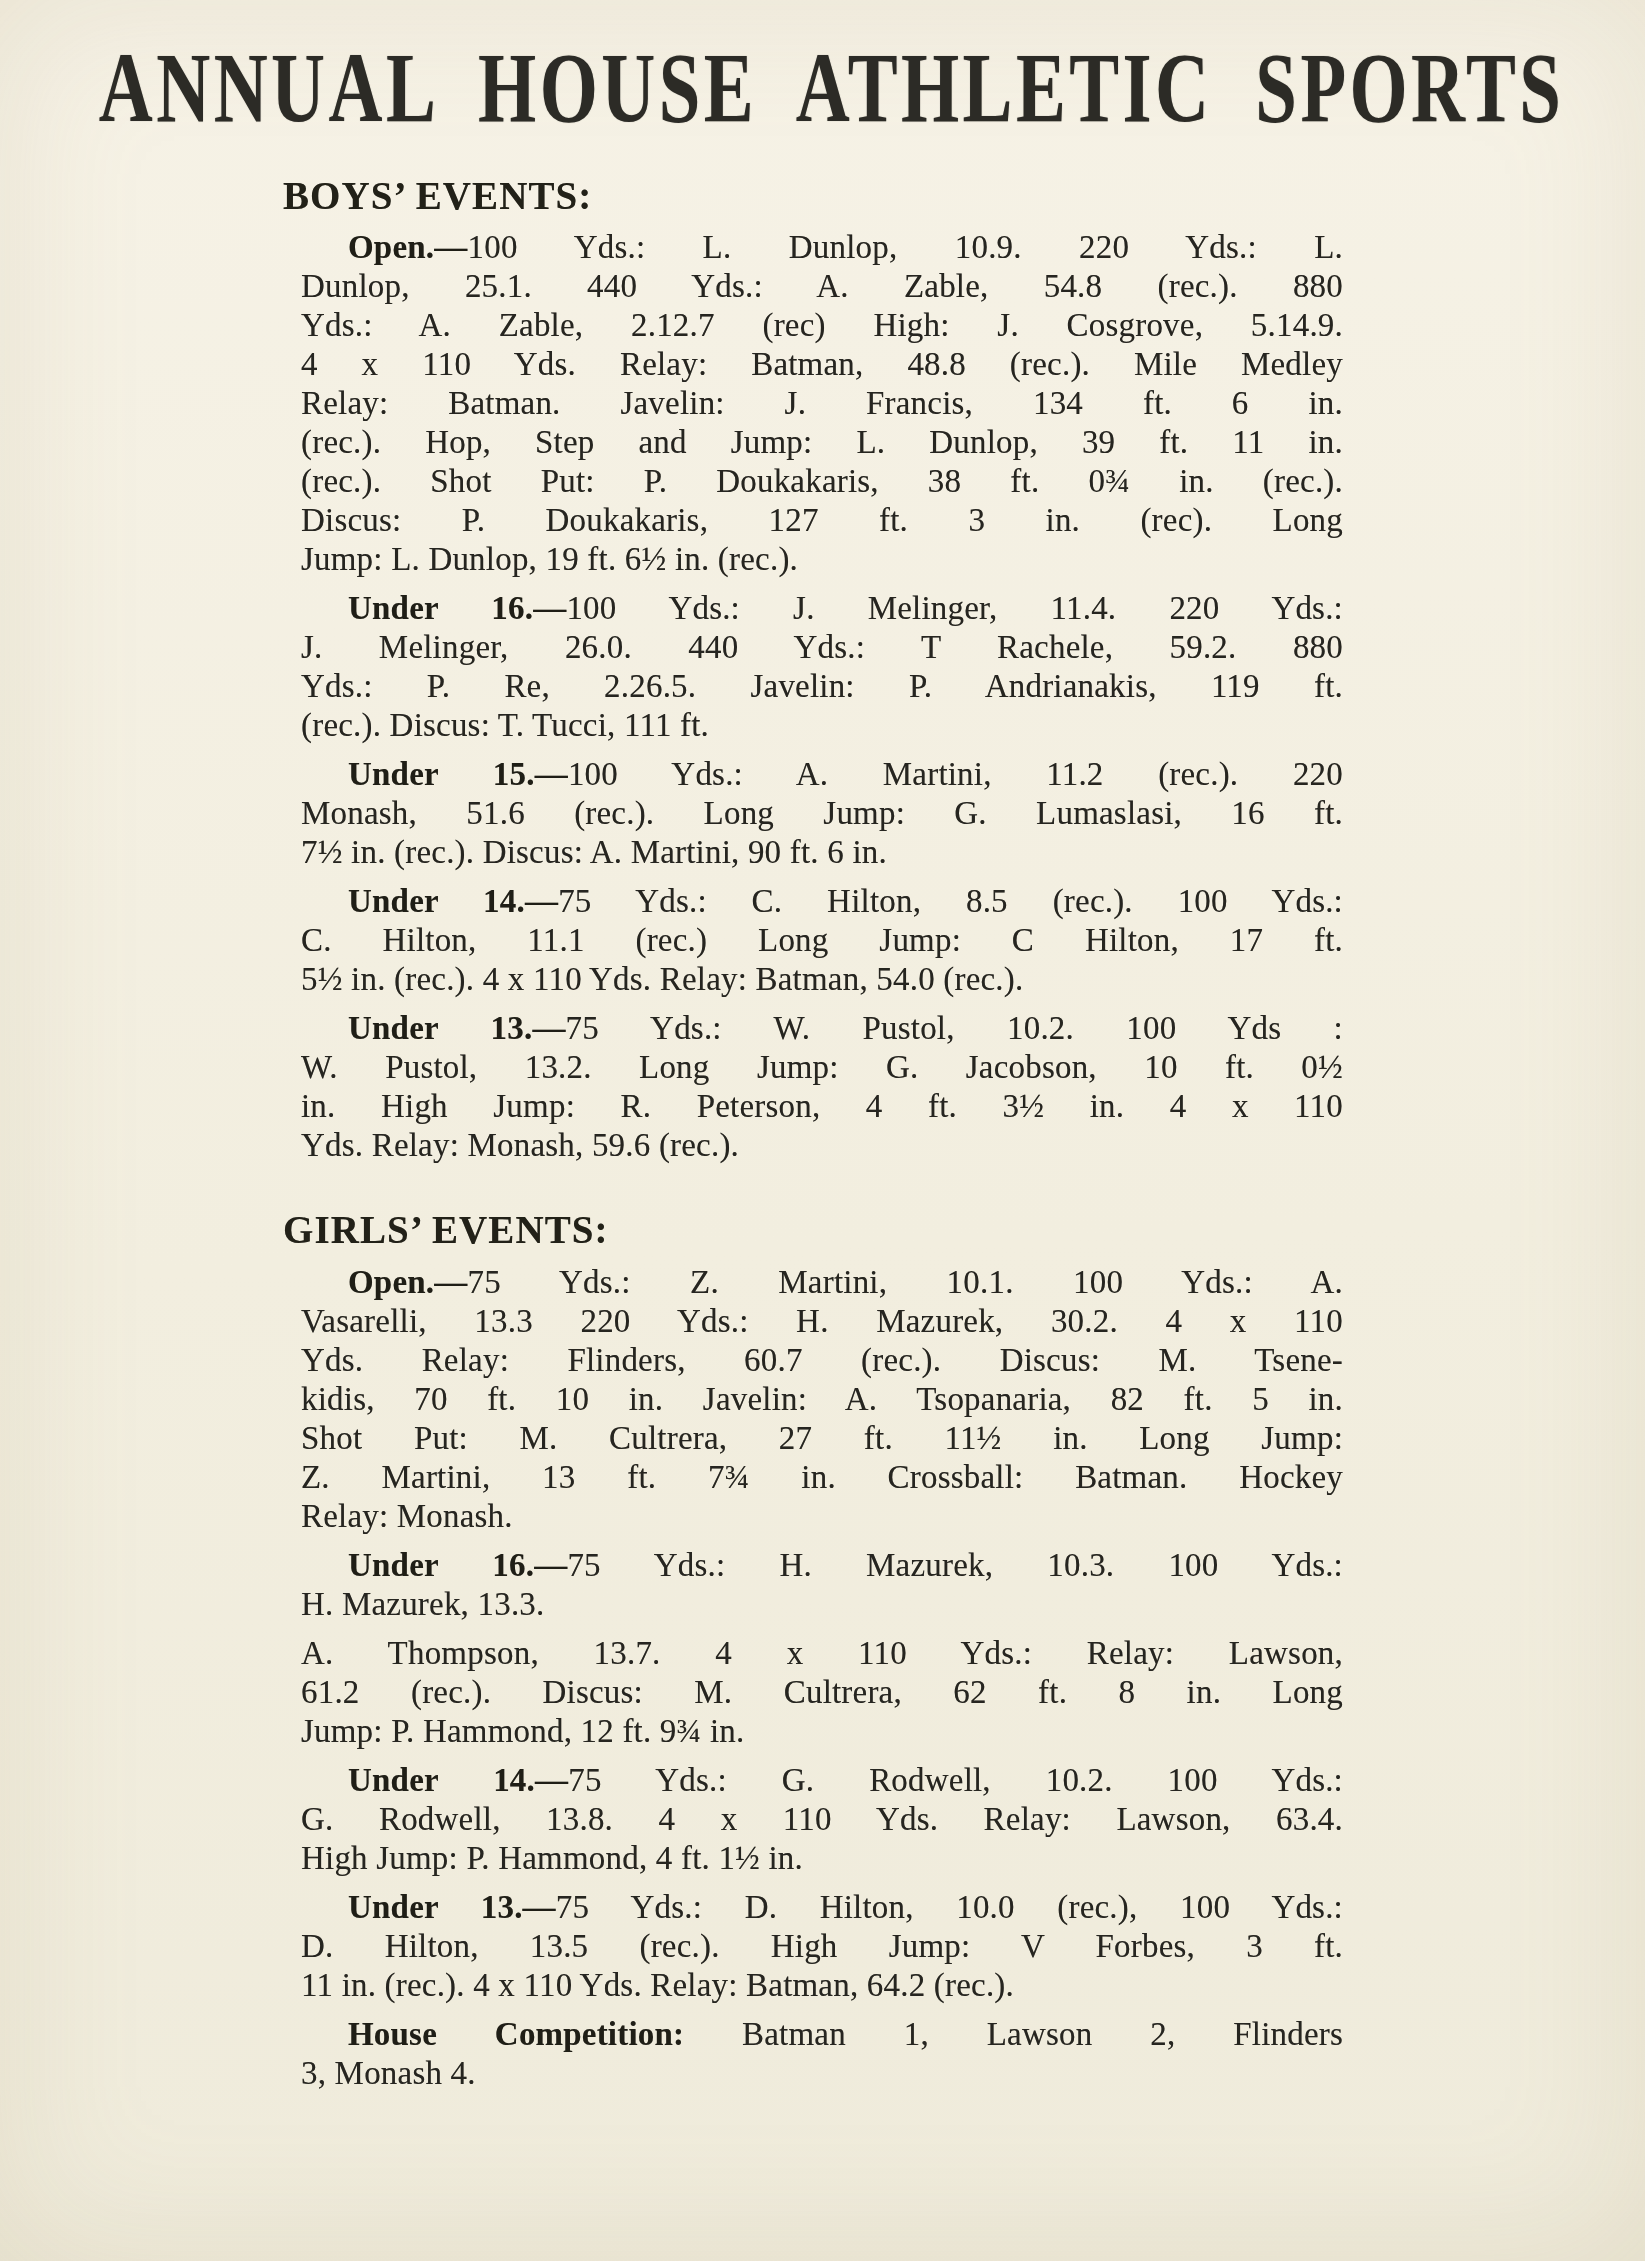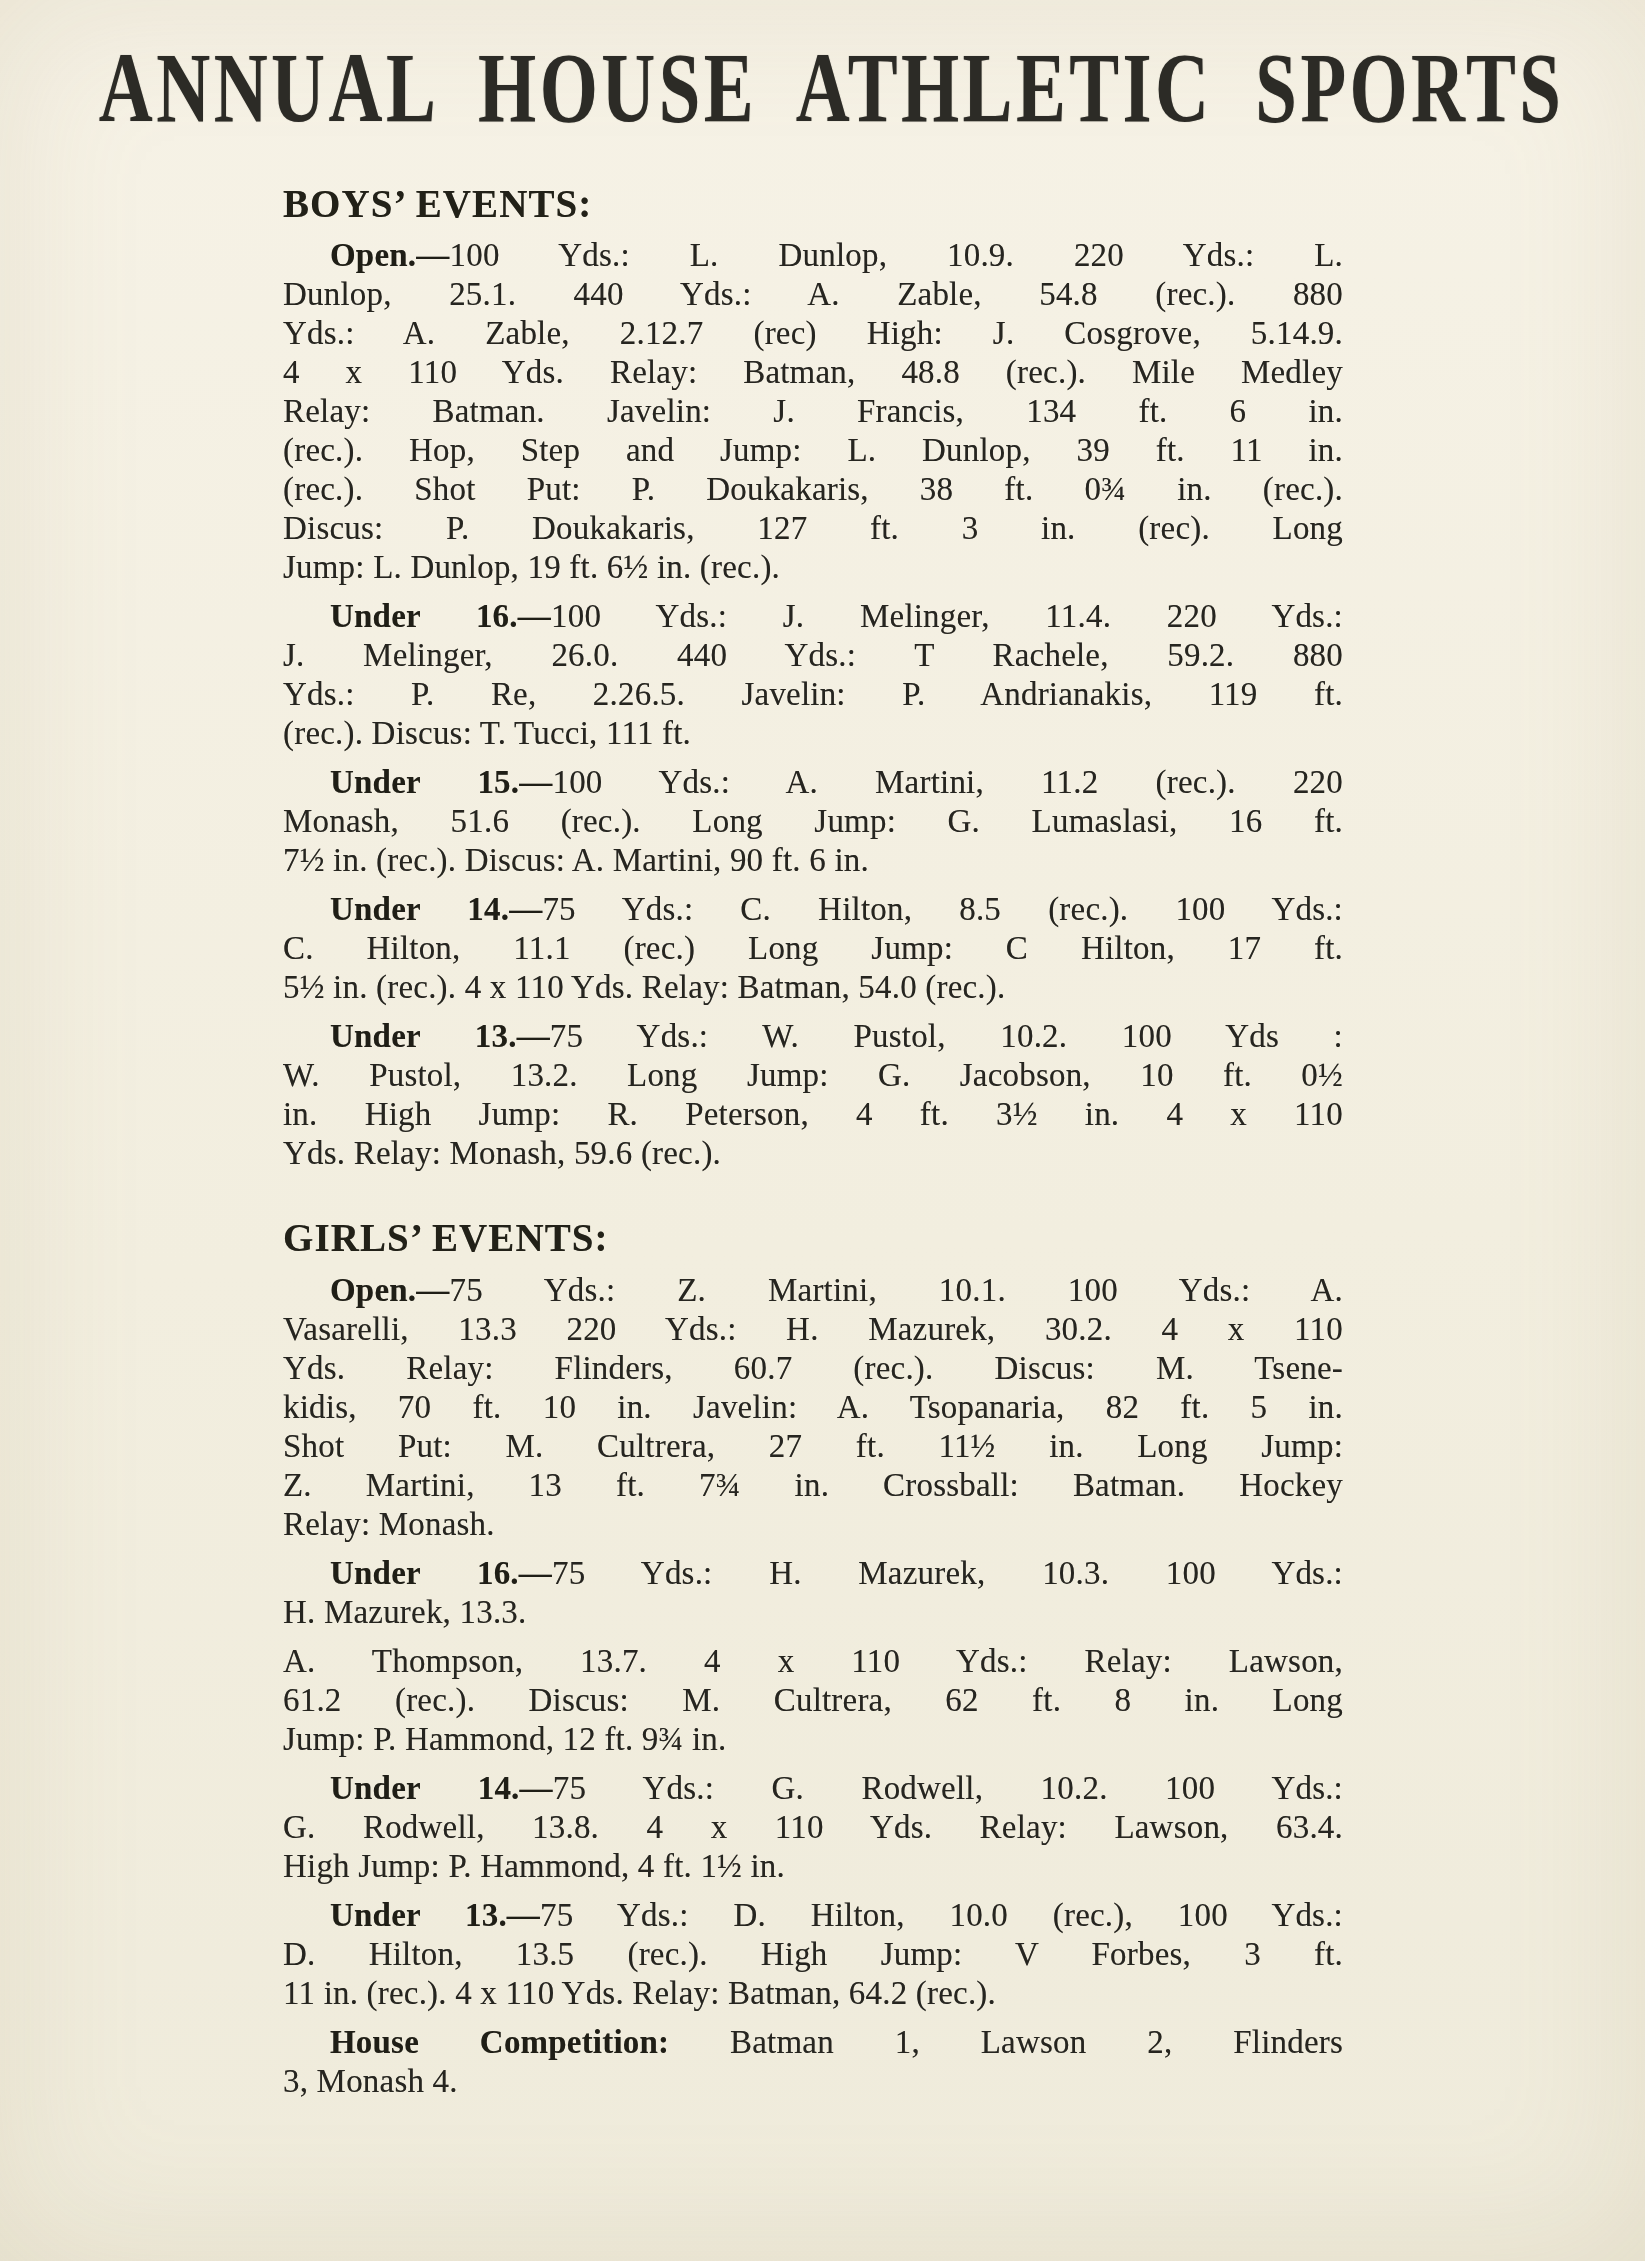--- a/index.html
+++ b/index.html
@@ -33,41 +33,42 @@
     word-spacing: 23.5px;
     white-space: nowrap;
     transform: scale(0.88, 1.18);
     transform-origin: center top;
     color: #2c2b26;
     text-shadow: 0 0 1.1px rgba(44, 43, 38, 0.35);
   }
   .content {
     position: absolute;
     left: 283px;
-    top: 184px;
+    top: 176px;
     width: 1060px;
     font-size: 33px;
     line-height: 39px;
     letter-spacing: 0.2px;
     text-shadow: 0 0 0.6px rgba(40, 38, 30, 0.38);
   }
   .events-section { margin: 0; padding: 0; }
   .events-section.gap-before { margin-top: 45px; }
   .section-heading {
     margin: 0 0 13.4px 0;
     font-size: 39px;
     line-height: 39px;
     font-weight: 700;
     letter-spacing: 1.1px;
     color: #222118;
   }
   .para { margin: 0 0 10px 0; }
   .line {
     text-align: justify;
     text-align-last: justify;
+    margin-left: 18px;
   }
   .line.last {
     text-align-last: left;
   }
   .line.first { text-indent: 47px; }
   .lead { font-weight: 700; color: #1f1e16; }
 </style>
 </head>
 <body>
 

